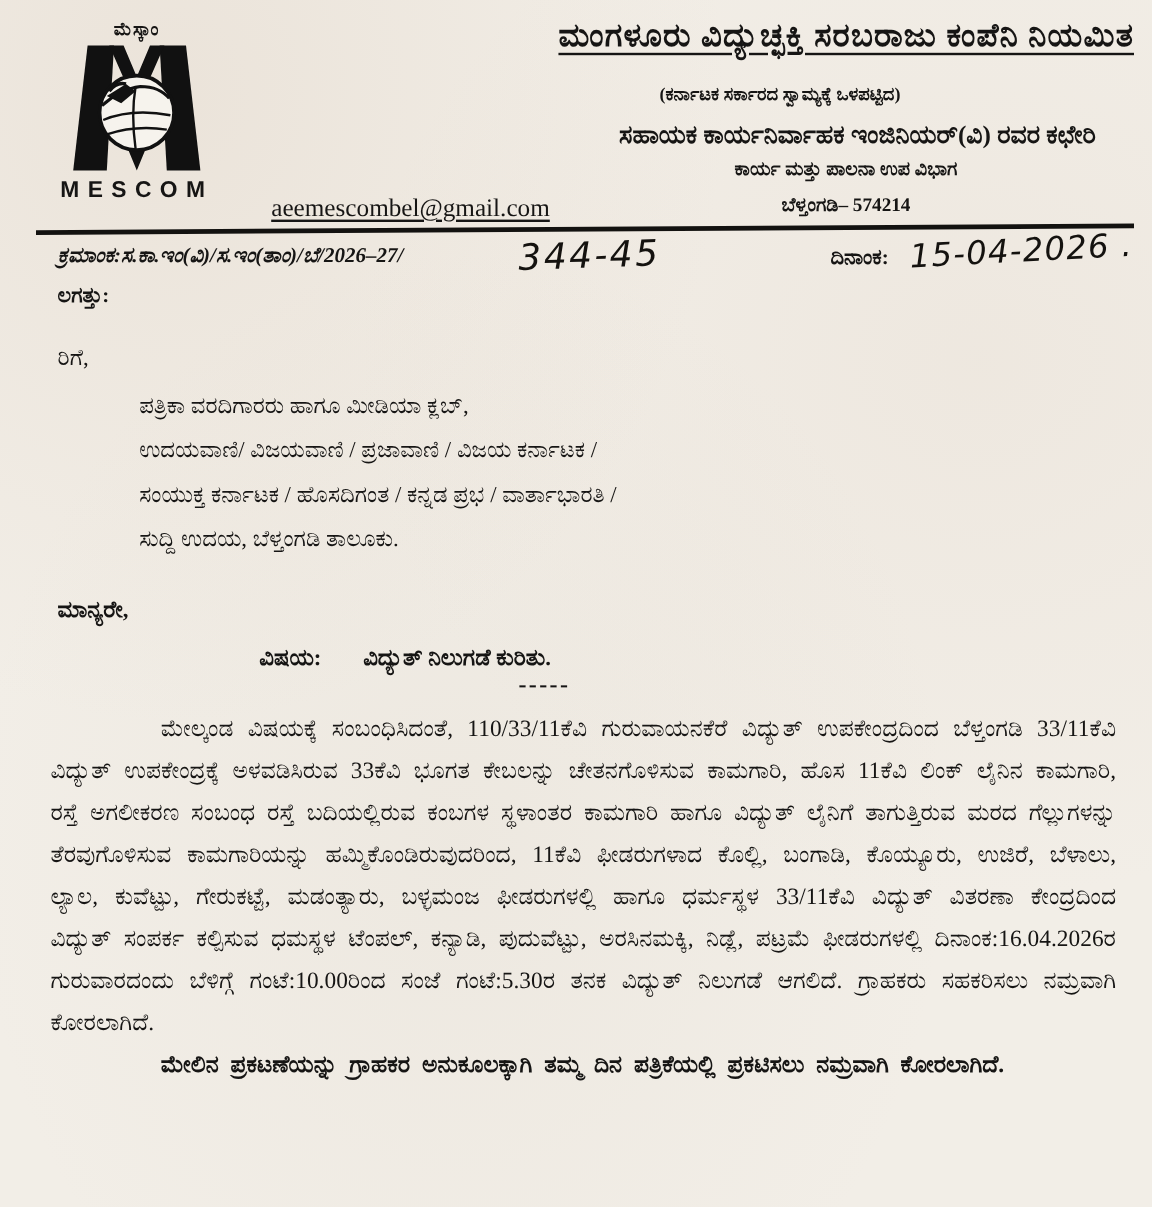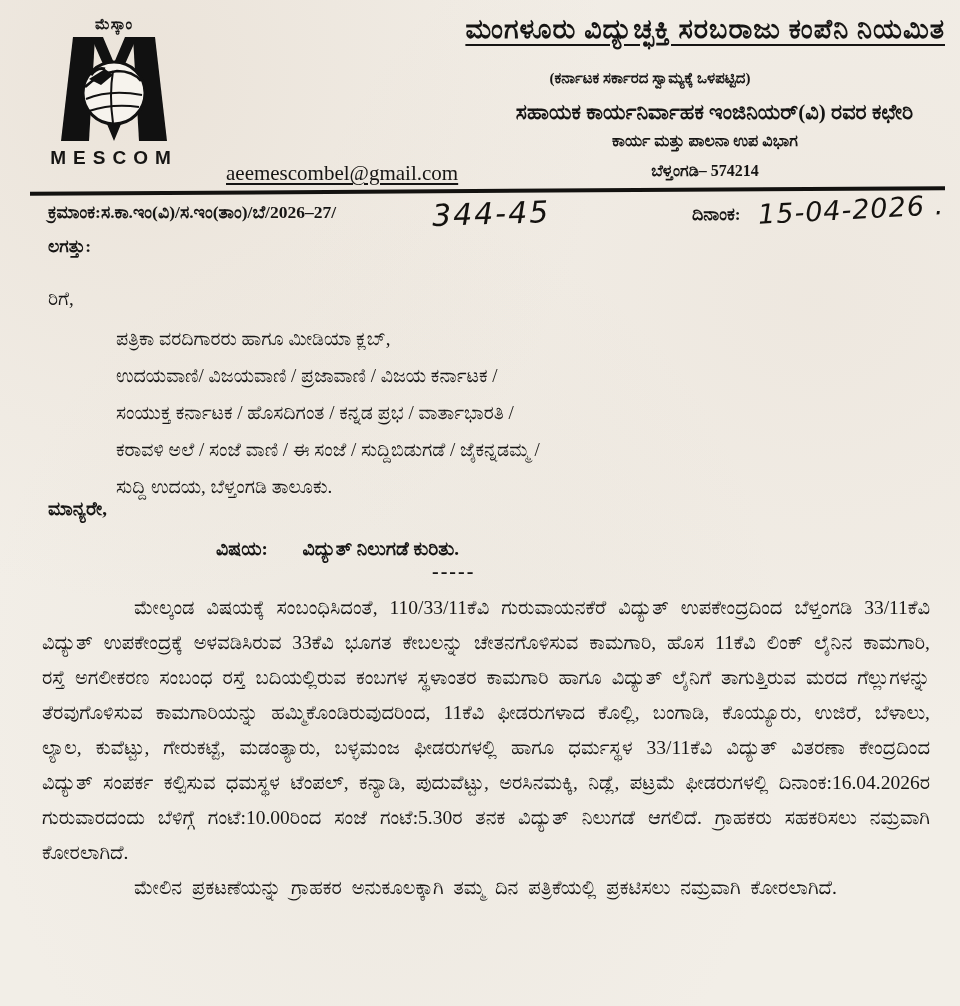--- a/index.html
+++ b/index.html
@@ -60,21 +60,21 @@
   }
   .office-line3{
     position:absolute;left:505px;top:162px;width:400px;
     text-align:center;font-size:16px;font-weight:bold;
   }
   .head-rule{
     position:absolute;left:30px;top:189px;width:915px;height:3.5px;
     background:#131210;transform:rotate(-.35deg);
   }
   
-  .ref-label{position:absolute;left:48px;top:202px;font-size:17.5px;font-weight:bold;}
+  .ref-label{position:absolute;left:48px;top:202px;font-size:17.5px;font-weight:bold;font-style:italic;}
   .hand{
     font-family:"DejaVu Sans","Liberation Sans",sans-serif;
     font-style:italic;font-weight:normal;color:#14120f;
   }
   .ref-hand{position:absolute;left:432px;top:196px;font-size:30px;transform:rotate(-2deg);letter-spacing:2px;}
   .date-label{position:absolute;left:692px;top:204px;font-size:17.5px;font-weight:bold;}
   .date-hand{position:absolute;left:758px;top:194px;font-size:27px;transform:rotate(-3deg);letter-spacing:1px;}
   .enclosure{position:absolute;left:48px;top:236px;font-size:17.5px;font-weight:bold;text-align:right;}
   
   .salutation{position:absolute;left:48px;top:288px;font-size:19px;}
@@ -84,21 +84,21 @@
   .subject-row{position:absolute;left:216px;top:538px;font-size:19px;font-weight:bold;}
   .subject-row .subject-text{margin-left:30px;}
   .subject-divider{position:absolute;left:432px;top:560px;font-size:20px;font-weight:bold;letter-spacing:2px;}
   
   .body-text{
     position:absolute;left:42px;top:590px;width:888px;
     font-size:19.5px;line-height:35px;
     text-align:justify;word-spacing:5px;
   }
   .body-text p{margin:0;text-indent:92px;}
-  .body-text p + p{margin-top:0px;}
+  .body-text p + p{margin-top:0px;font-weight:bold;}
 </style>
 </head>
 <body>
 
 <div class="page">
 
   <div class="logo-block">
     <div class="logo-top">ಮೆಸ್ಕಾಂ</div>
     <svg class="logo-svg" width="118" height="112" viewBox="0 0 118 112">
 
@@ -134,21 +134,20 @@
   <div class="ref-hand hand">344-45</div>
   <div class="date-label">ದಿನಾಂಕ:</div>
   <div class="date-hand hand">15-04-2026 .</div>
   <div class="enclosure">ಲಗತ್ತು:</div>
 
   <div class="salutation">ರಿಗೆ,</div>
   <div class="recipient-lines">
     <div>ಪತ್ರಿಕಾ ವರದಿಗಾರರು ಹಾಗೂ ಮೀಡಿಯಾ ಕ್ಲಬ್,</div>
     <div>ಉದಯವಾಣಿ/ ವಿಜಯವಾಣಿ / ಪ್ರಜಾವಾಣಿ / ವಿಜಯ ಕರ್ನಾಟಕ /</div>
     <div>ಸಂಯುಕ್ತ ಕರ್ನಾಟಕ / ಹೊಸದಿಗಂತ / ಕನ್ನಡ ಪ್ರಭ / ವಾರ್ತಾಭಾರತಿ /</div>
-    <div>ಕರಾವಳಿ ಅಲೆ / ಸಂಜೆ ವಾಣಿ / ಈ ಸಂಜೆ / ಸುದ್ದಿಬಿಡುಗಡೆ / ಜೈಕನ್ನಡಮ್ಮ /</div>
     <div>ಸುದ್ದಿ ಉದಯ, ಬೆಳ್ತಂಗಡಿ ತಾಲೂಕು.</div>
   </div>
 
   <div class="greeting">ಮಾನ್ಯರೇ,</div>
   <div class="subject-row">
     <span>ವಿಷಯ:</span>
     <span class="subject-text">ವಿದ್ಯುತ್ ನಿಲುಗಡೆ ಕುರಿತು.</span>
   </div>
   <div class="subject-divider">-----</div>
 

